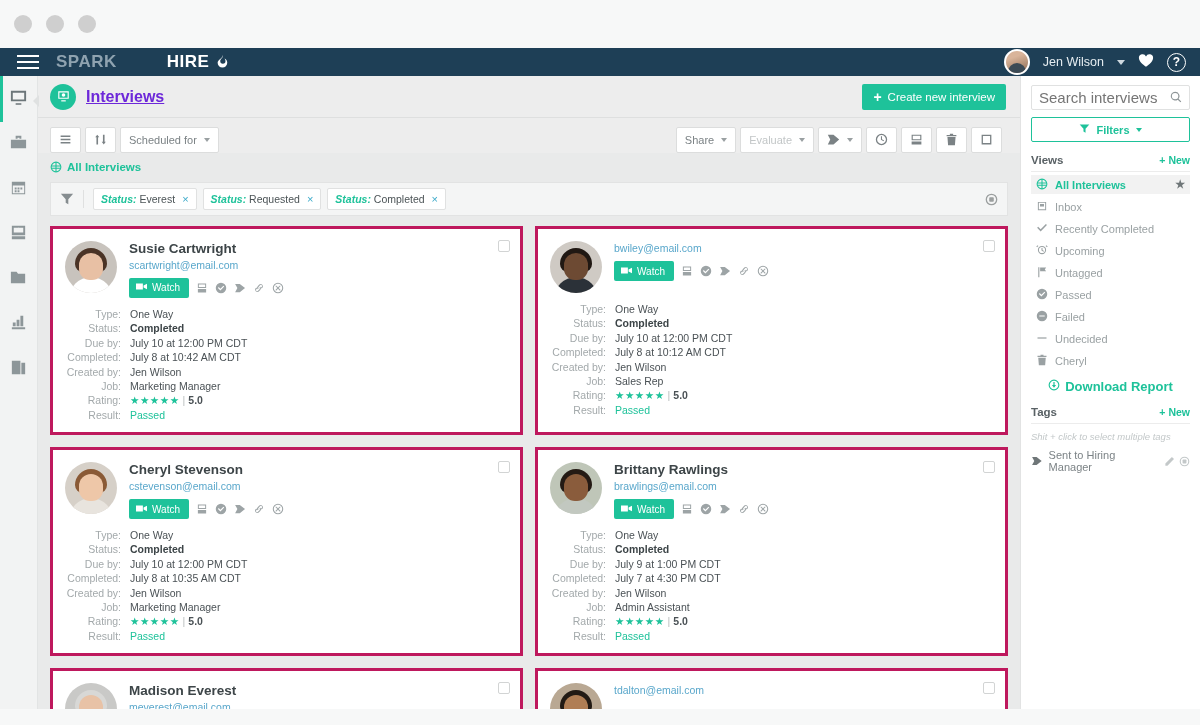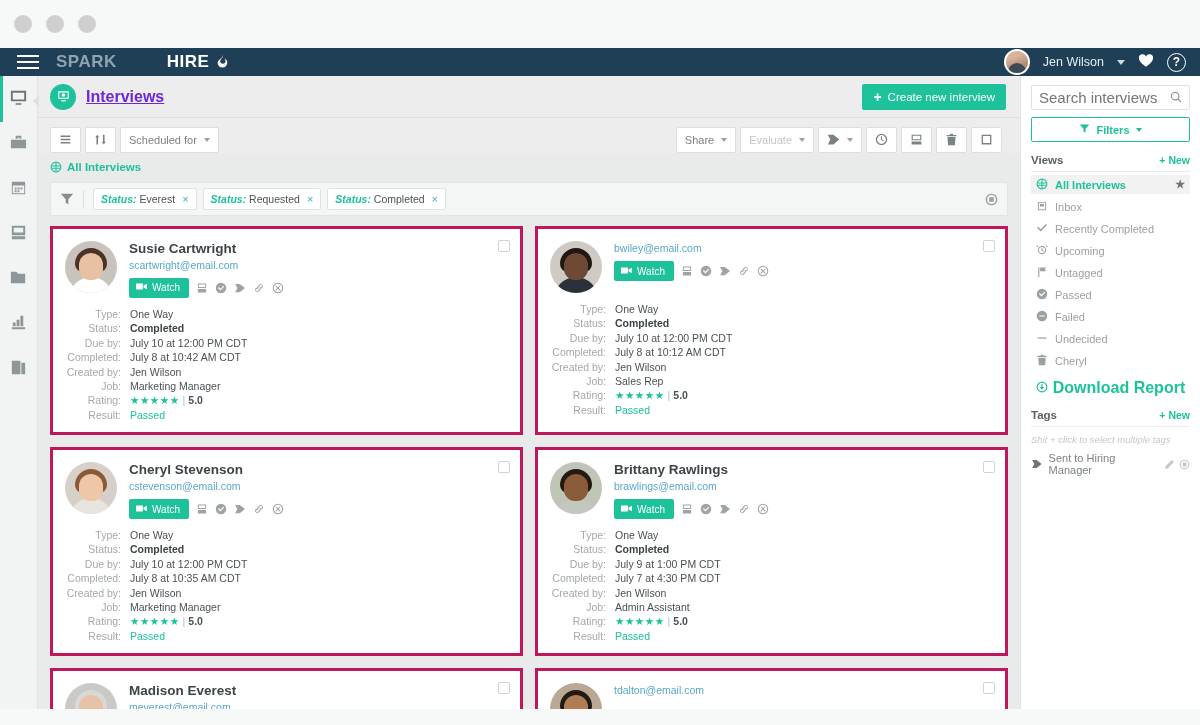--- a/index.html
+++ b/index.html
@@ -216,21 +216,21 @@
   .view {
     display: flex; align-items: center; gap: 7px; height: 19px; padding: 0 5px;
     margin-top: 3px; font-size: 11px; color: #9aa1a3; cursor: pointer;
   }
   .view.active { background: #f2f2f2; color: #1ec29a; font-weight: bold; }
   .view svg { width: 12px; height: 12px; fill: currentColor; flex: 0 0 12px; }
   .view .star { margin-left: auto; color: #6f7678; font-size: 11px; }
 
   .dl {
     display: flex; align-items: center; justify-content: center; gap: 5px;
-    margin-top: 9px; color: #1ec29a; font-size: 16px; font-weight: bold; cursor: pointer;
+    margin-top: 9px; color: #1ec29a; font-size: 13px; font-weight: bold; cursor: pointer;
   }
   .dl svg { width: 12px; height: 12px; fill: #1ec29a; }
 
   .tag-hint { font-size: 9.5px; color: #c3c8c9; font-style: italic; margin-top: 7px; }
   .tag-row {
     display: flex; align-items: center; gap: 6px; margin-top: 7px;
     font-size: 11px; color: #7c8386;
   }
   .tag-row > svg { width: 12px; height: 12px; fill: #6f7678; }
   .tag-tools { margin-left: auto; display: flex; gap: 4px; align-items:center; }

